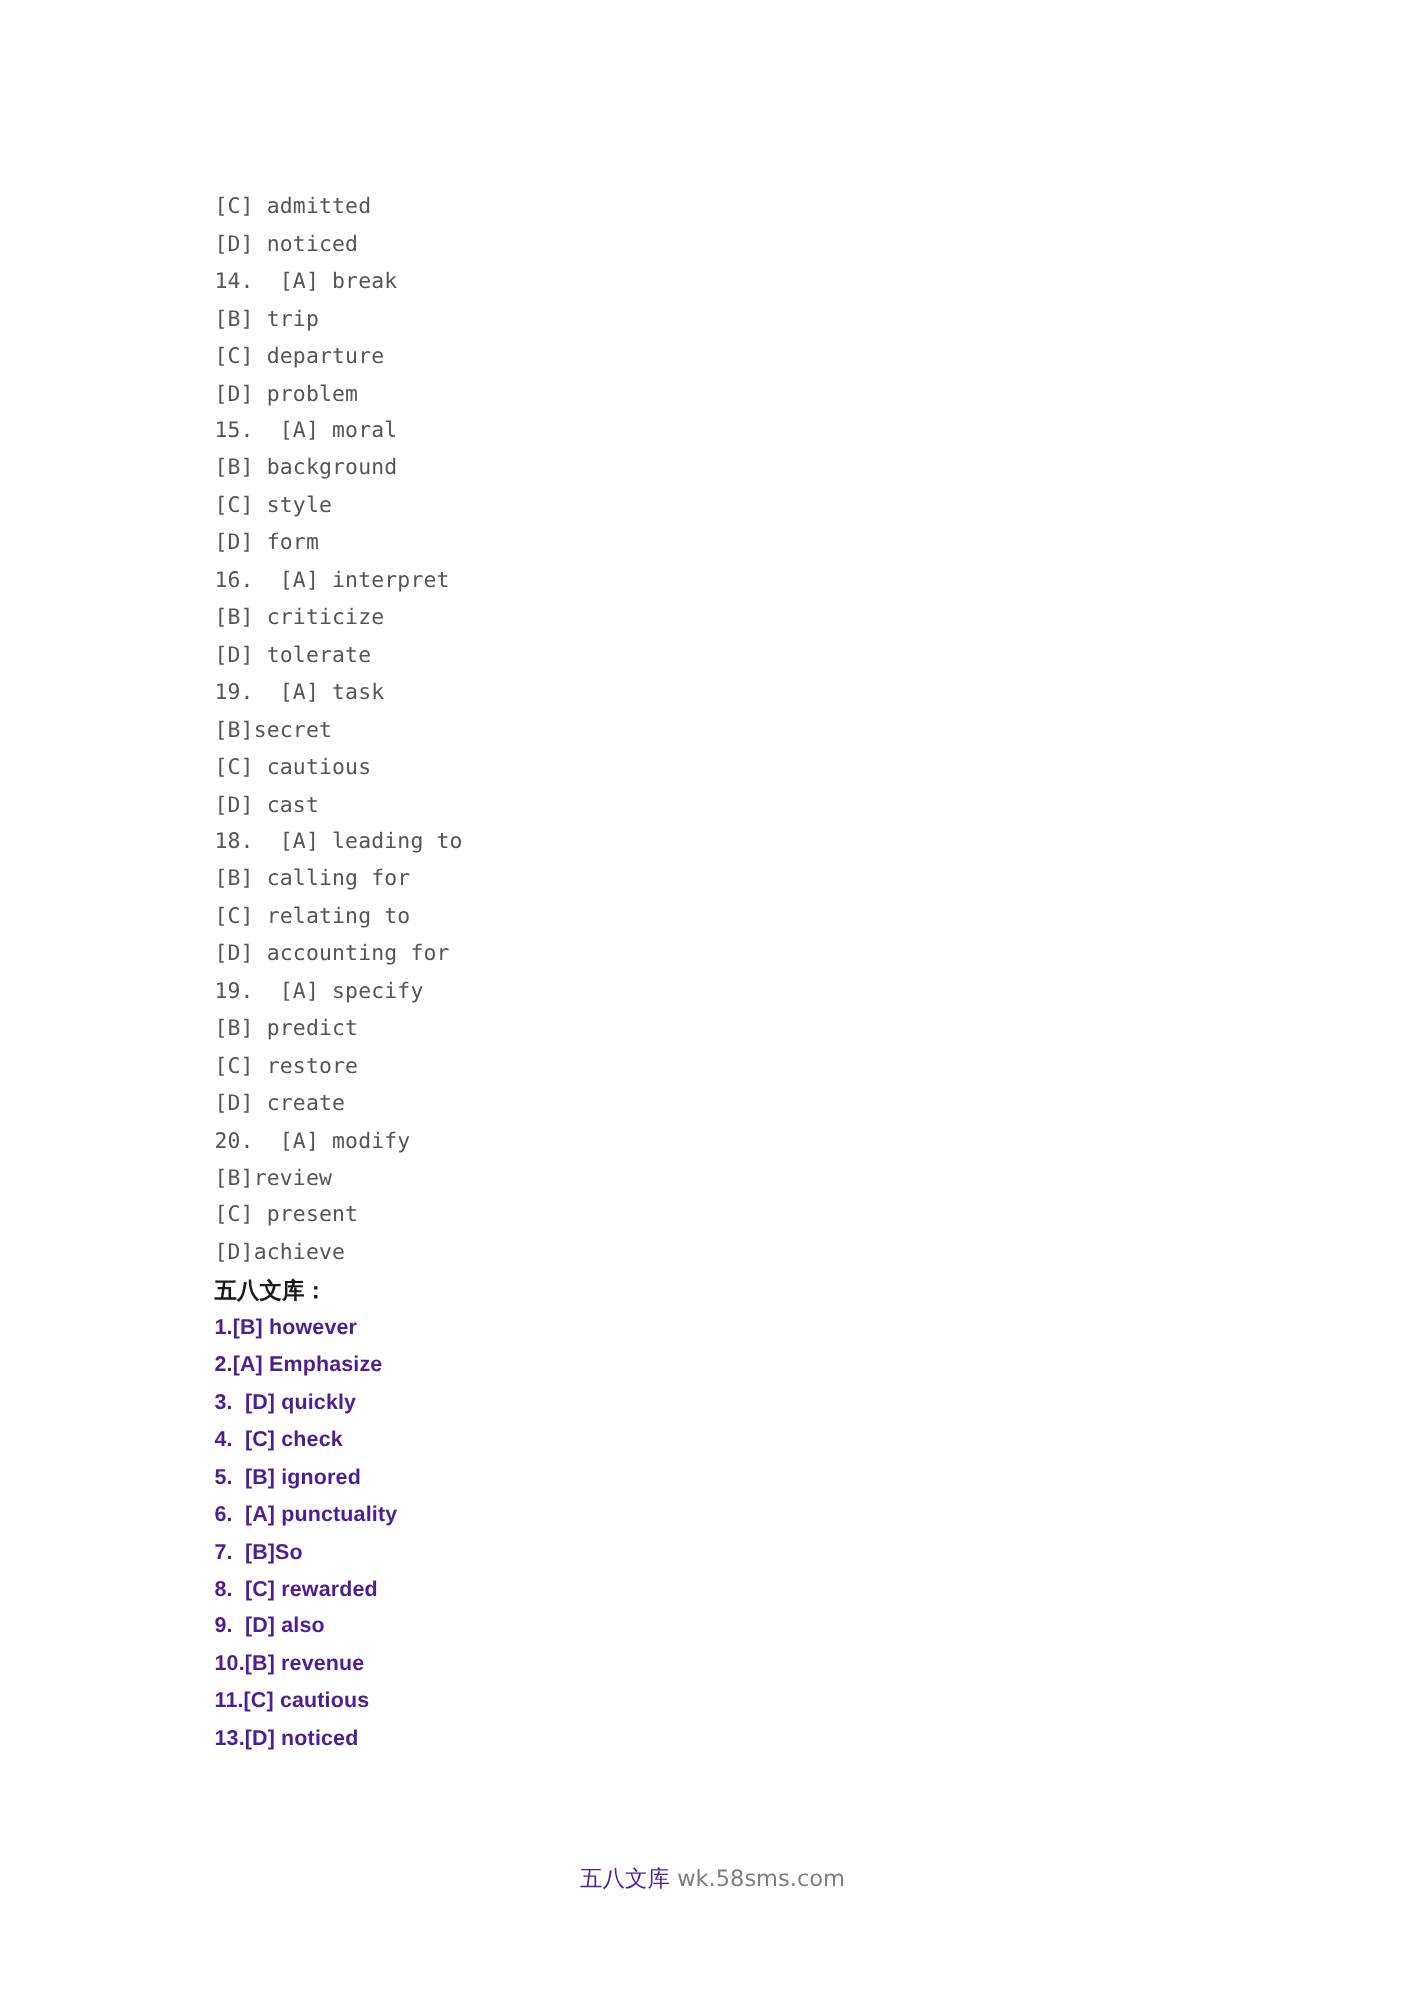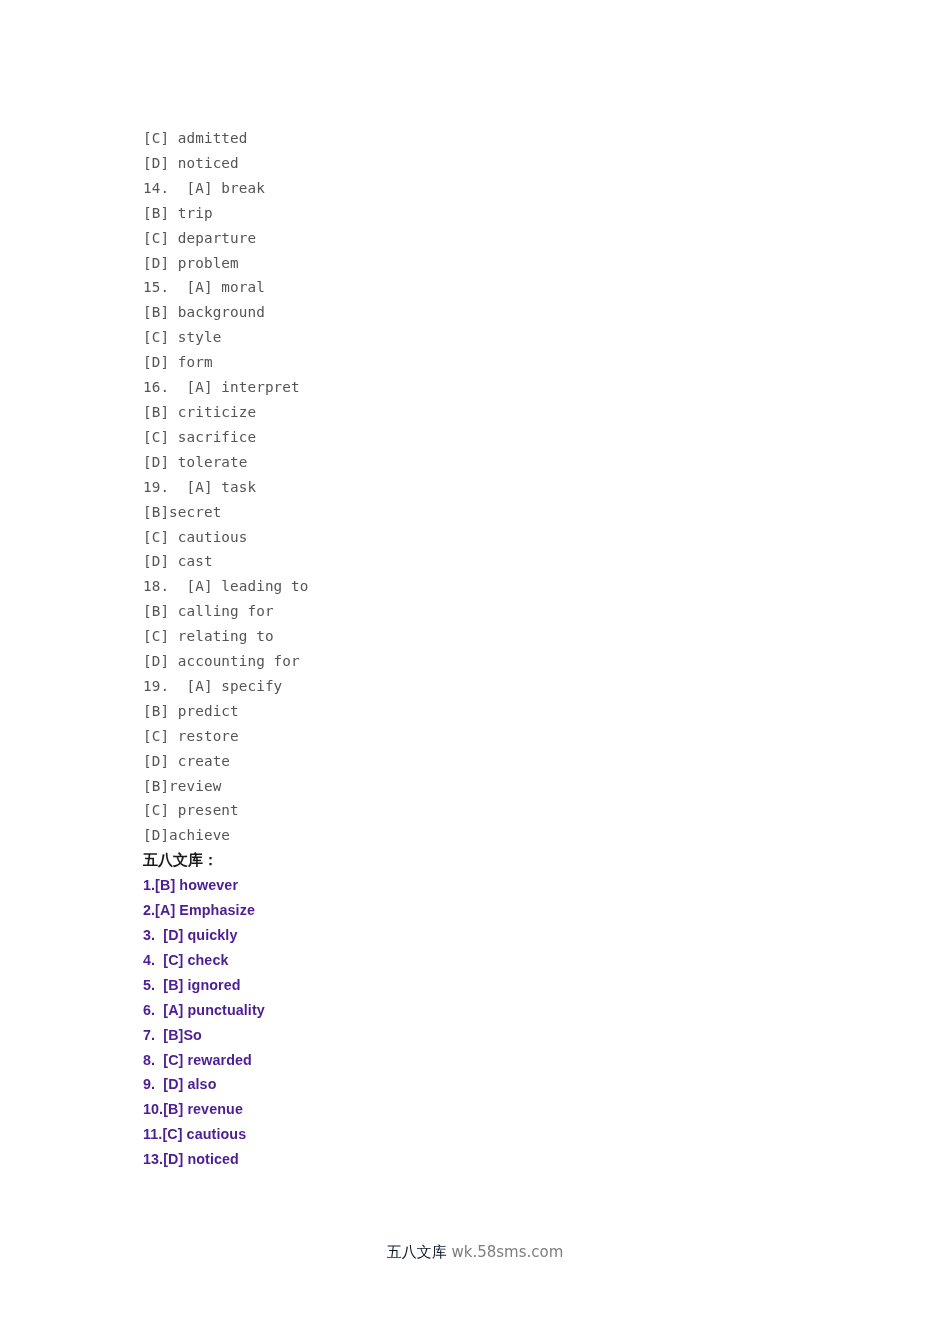--- a/index.html
+++ b/index.html
@@ -68,21 +68,21 @@
     top: 1243px;
     width: 950px;
     text-align: center;
     font-family: "DejaVu Sans", "Liberation Sans", sans-serif;
     font-size: 15px;
     color: #8c8c8c;
     white-space: pre;
   }
   .watermark .wm-cjk {
     font-family: "DejaVu Sans", "Liberation Sans", sans-serif;
-    color: #0f172a;
+    color: #4c1d95;
   }
   .watermark .wm-url {
     font-family: "DejaVu Sans", "Liberation Sans", sans-serif;
     color: #7d7d7d;
   }
 </style>
 </head>
 <body>
 
 <div class="page">
@@ -95,34 +95,34 @@
       <div class="opt-line">14.  [A] break</div>
       <div class="opt-line">[B] trip</div>
       <div class="opt-line">[C] departure</div>
       <div class="opt-line">[D] problem</div>
       <div class="opt-line">15.  [A] moral</div>
       <div class="opt-line">[B] background</div>
       <div class="opt-line">[C] style</div>
       <div class="opt-line">[D] form</div>
       <div class="opt-line">16.  [A] interpret</div>
       <div class="opt-line">[B] criticize</div>
-      <div class="opt-line">[C] sacrifice</div>
       <div class="opt-line">[D] tolerate</div>
       <div class="opt-line">19.  [A] task</div>
       <div class="opt-line">[B]secret</div>
       <div class="opt-line">[C] cautious</div>
       <div class="opt-line">[D] cast</div>
       <div class="opt-line">18.  [A] leading to</div>
       <div class="opt-line">[B] calling for</div>
       <div class="opt-line">[C] relating to</div>
       <div class="opt-line">[D] accounting for</div>
       <div class="opt-line">19.  [A] specify</div>
       <div class="opt-line">[B] predict</div>
       <div class="opt-line">[C] restore</div>
       <div class="opt-line">[D] create</div>
+      <div class="opt-line">20.  [A] modify</div>
       <div class="opt-line">[B]review</div>
       <div class="opt-line">[C] present</div>
       <div class="opt-line">[D]achieve</div>
     </div>
 
     <div>
       <div class="answers-heading">五八文库：</div>
       <div class="ans-line">1.[B] however</div>
       <div class="ans-line">2.[A] Emphasize</div>
       <div class="ans-line">3.  [D] quickly</div>

